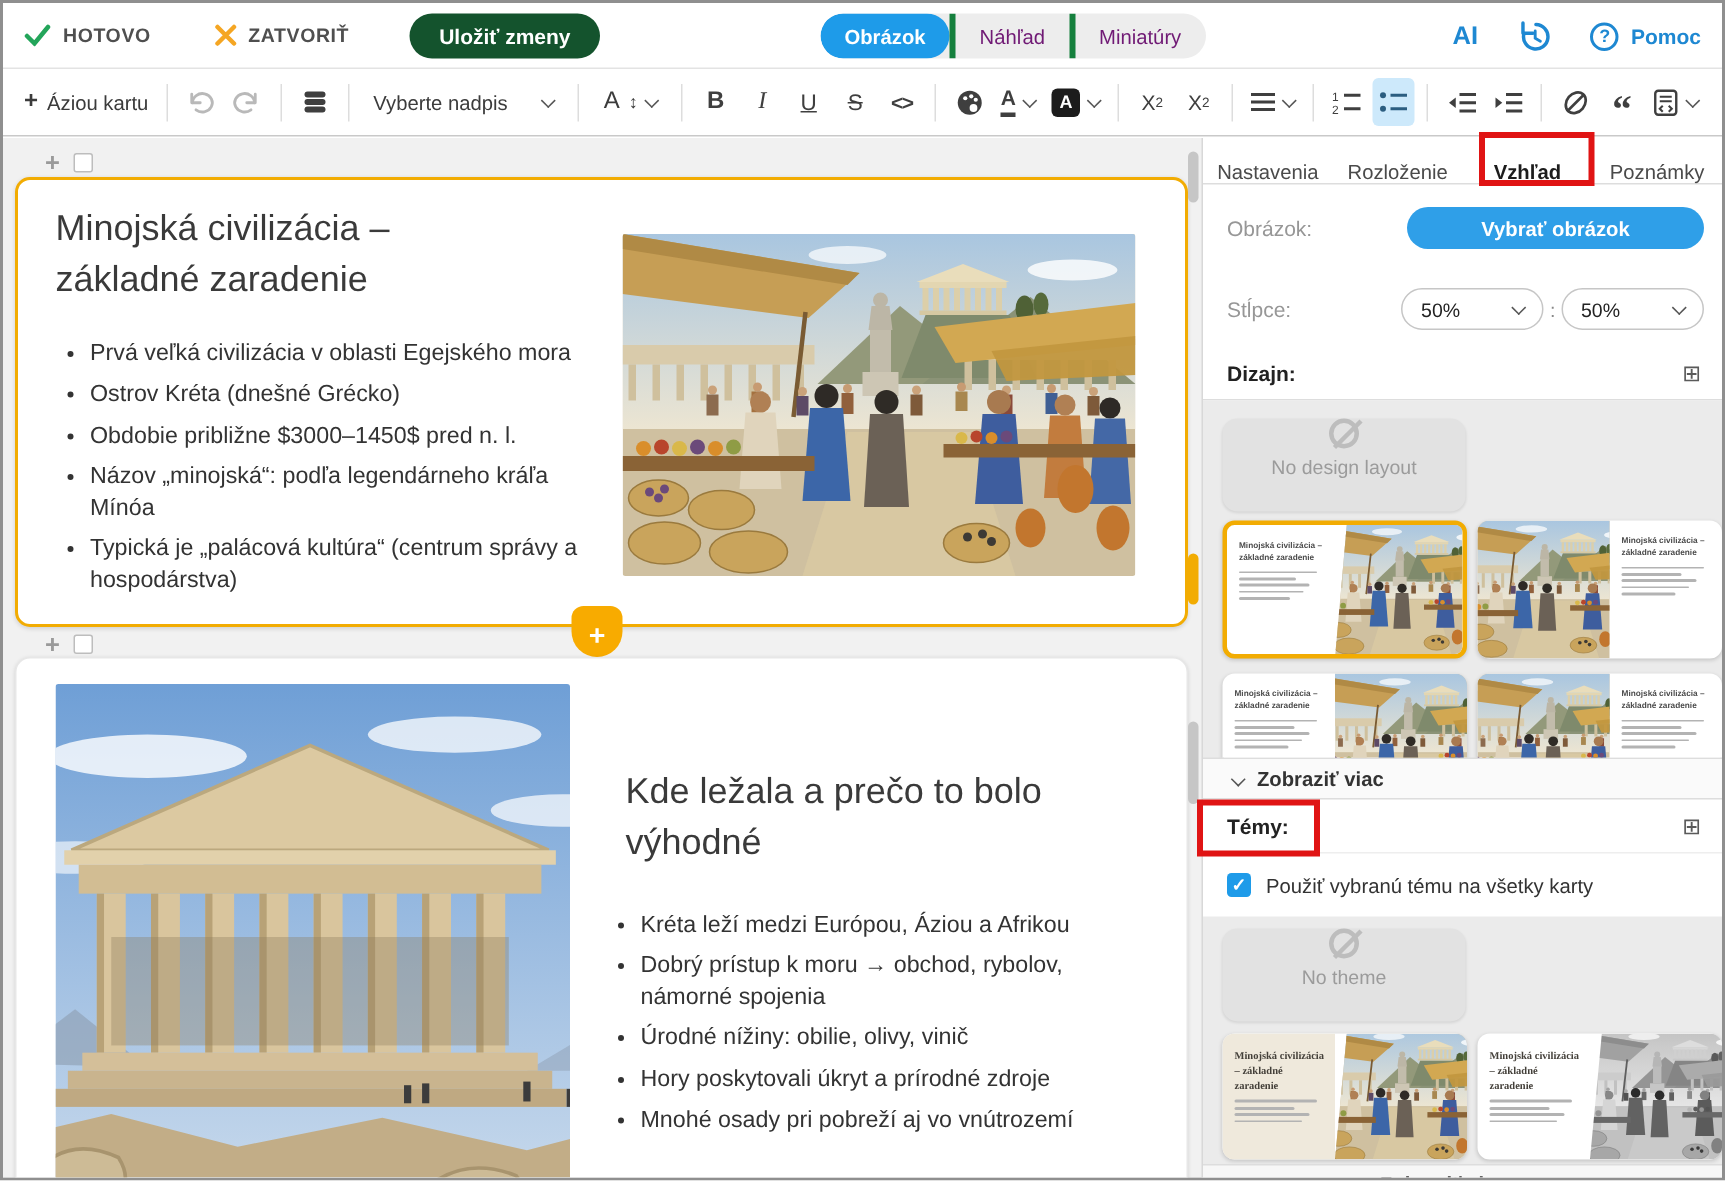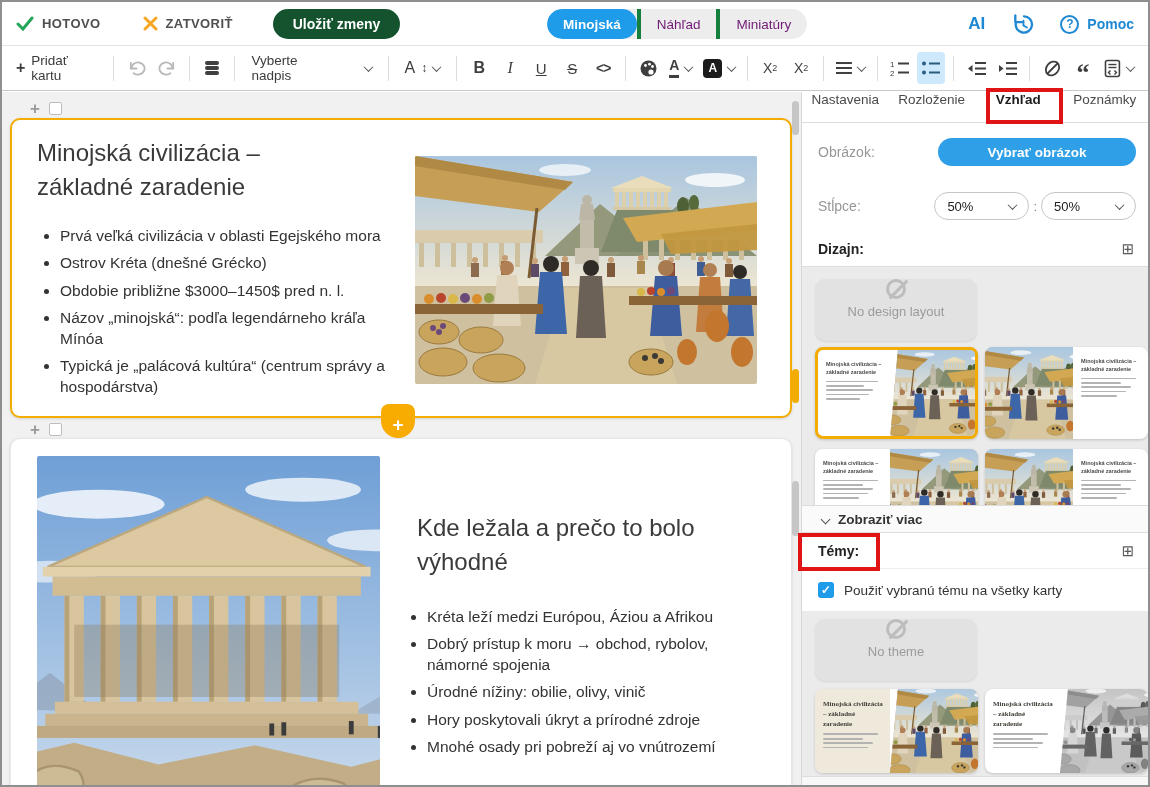--- a/index.html
+++ b/index.html
@@ -80,21 +80,21 @@
   .slide-img svg { display:block; width:100%; height:100%; }
   .fab { position:absolute; left:379px; top:312px; width:34px; height:34px;
          background:#f8ab00; border-radius:8px 8px 17px 17px; color:#fff;
          display:flex; align-items:flex-end; justify-content:center;
          font-size:19px; font-weight:bold; cursor:pointer; line-height:1.3; }
   .scrollstrip { position:absolute; right:2px; top:0; width:7px; height:100%; }
   .scrollstrip .seg { position:absolute; left:0; width:7px; border-radius:4px; background:#c6c6c6; }
 
   
   .sidebar { flex:1; background:#fff; position:relative; overflow:hidden; }
-  .side-tabs { height:31px; display:flex; align-items:flex-start; border-bottom:1px solid #ddd; }
+  .side-tabs { height:31px; display:flex; align-items:flex-end; border-bottom:1px solid #ddd; }
   .side-tab { flex:1; text-align:center; font-size:13.5px; color:#4a4a4a; cursor:pointer; }
   .side-tab.active { font-weight:bold; color:#1c1c1c; }
   .srow { position:relative; display:flex; align-items:center; padding:0 16px; }
   .row-img { height:58px; }
   .row-cols { height:50px; }
   .row-design { height:36px; border-bottom:1px solid #ddd; }
   .glabel { font-size:14px; color:#979797; }
   .blabel { font-size:14px; font-weight:bold; color:#222; }
   .select-img-btn { position:absolute; right:12px; width:198px; height:28px; border-radius:14px;
                     background:#2f9fe8; border:none; color:#fff; font-size:13.5px; font-weight:bold;
@@ -364,21 +364,21 @@
     </div>
     <div class="tb-item close">
       <svg class="icon" width="15" height="15" viewBox="0 0 15 15">
           <path d="M2 2 L13 13 M13 2 L2 13" stroke="#f5a623" stroke-width="3" stroke-linecap="round"></path>
         </svg>
       <span class="tb-label">ZATVORIŤ</span>
     </div>
     <button class="pill-btn">Uložiť zmeny</button>
 
     <div class="view-tabs">
-      <div class="view-tab active">Minojská</div>
+      <div class="view-tab active">Obrázok</div>
       <div class="view-tab">Náhľad</div>
       <div class="view-tab">Miniatúry</div>
     </div>
 
     <div class="topbar-right">
       <span class="ai-label">AI</span>
       <svg class="icon" width="23" height="23" viewBox="0 0 24 24">
         <path d="M13.5 3.5 a8.5 8.5 0 1 1 -8.3 6.2" fill="none" stroke="#1e88d2" stroke-width="2.4" stroke-linecap="round"></path>
         <path d="M4.5 2.5 v7 h7" fill="none" stroke="#1e88d2" stroke-width="2.4" stroke-linecap="round" stroke-linejoin="round"></path>
         <path d="M13 8 v5 l3.6 2.1" fill="none" stroke="#1e88d2" stroke-width="2" stroke-linecap="round"></path>
@@ -386,21 +386,21 @@
       <div class="help">
         <div class="help-circle">?</div>
         <span class="help-text">Pomoc</span>
       </div>
     </div>
   </div>
 
   <div class="toolbar">
     <div class="tbtn addcard">
       <span class="plus-glyph">+</span>
-      <span>Pridať kartu</span>
+      <span>Áziou kartu</span>
     </div>
     <div class="sep"></div>
     <div class="tbtn dis">
       <svg class="icon" width="19" height="17" viewBox="0 0 20 18">
           <path d="M4 3 v6 h6" fill="none" stroke="currentColor" stroke-width="2" stroke-linecap="round" stroke-linejoin="round"></path>
           <path d="M4.5 9 a7 6.5 0 1 1 2.5 5" fill="none" stroke="currentColor" stroke-width="2" stroke-linecap="round"></path>
         </svg>
     </div>
     <div class="tbtn dis">
       <svg class="icon" width="19" height="17" viewBox="0 0 20 18" style="transform:scaleX(-1)">

